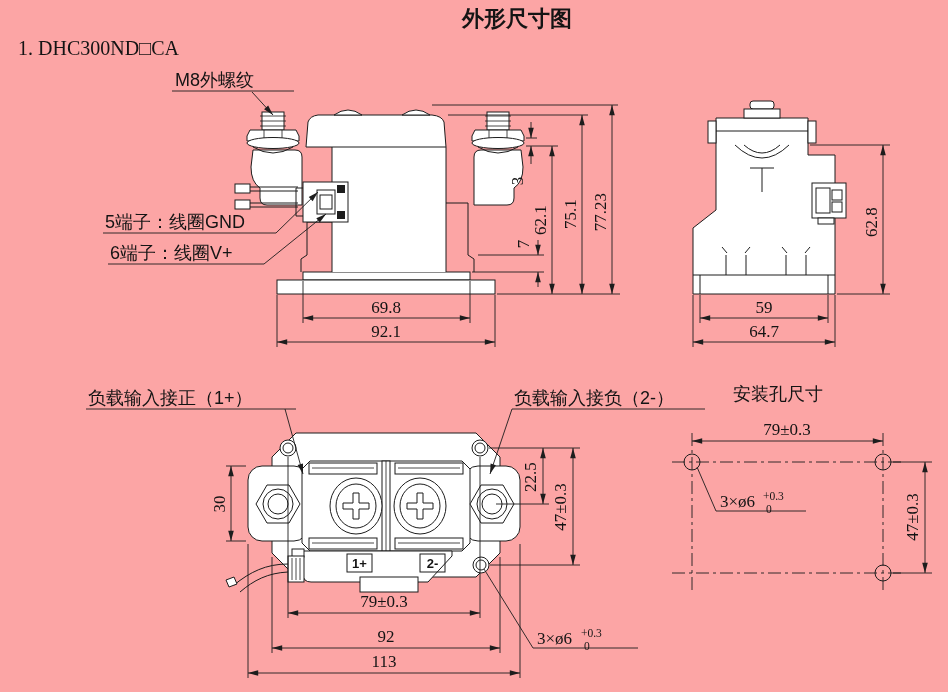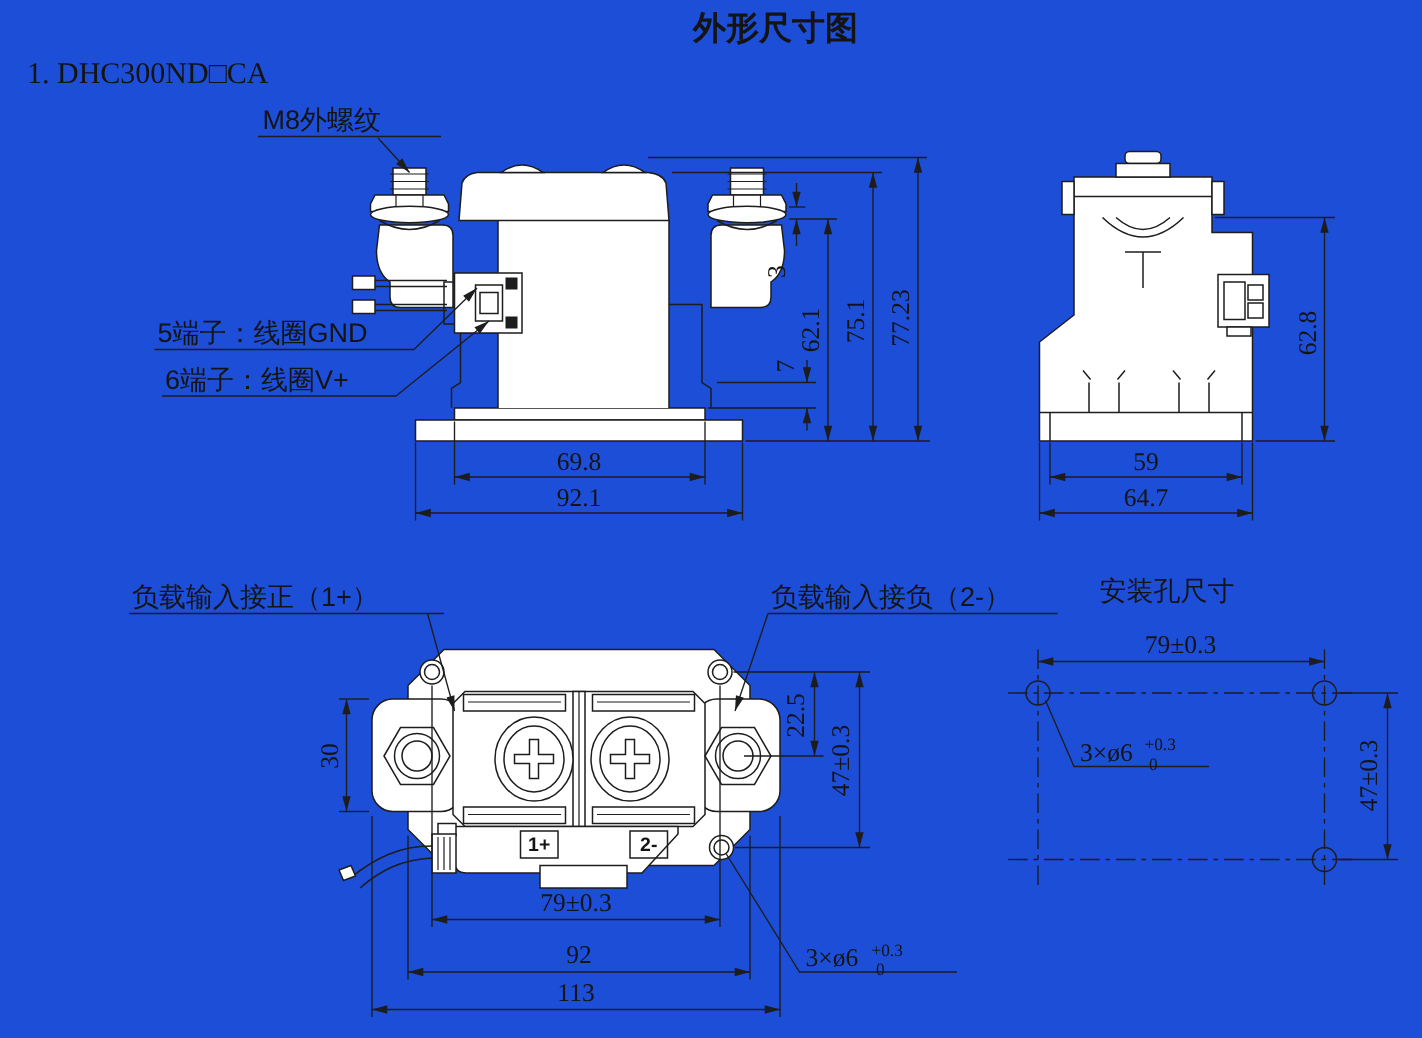--- a/index.html
+++ b/index.html
@@ -1,16 +1,16 @@
 <!DOCTYPE html>
 <html><head>
 <meta charset="utf-8">
 <style>
   html,body{margin:0;padding:0;background:#fff;}
-  #stage{width:948px;height:692px;background:#1d4ed8;position:relative;overflow:hidden;}
+  #stage{width:948px;height:692px;background:#fca5a5;position:relative;overflow:hidden;}
   svg{display:block;}
   .fw{fill:#fff;stroke:#1d1d1d;stroke-width:1;}
   .ln{fill:none;stroke:#1d1d1d;stroke-width:1;}
   .thin{fill:none;stroke:#1d1d1d;stroke-width:0.8;}
   .dimln{fill:none;stroke:#1d1d1d;stroke-width:0.9;}
   .cl{fill:none;stroke:#1d1d1d;stroke-width:0.9;stroke-dasharray:13 4 3 4;}
   .blk{fill:#1d1d1d;stroke:none;}
   text{fill:#141414;}
   .d{font-family:"Liberation Serif",serif;font-size:17px;}
   .zh{font-family:"Liberation Sans","DejaVu Sans",sans-serif;font-size:18px;}

